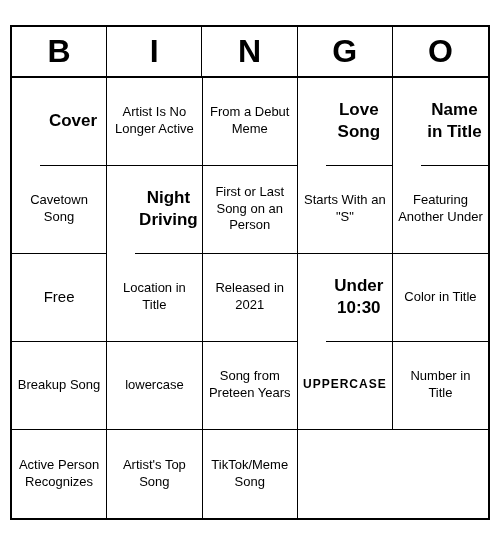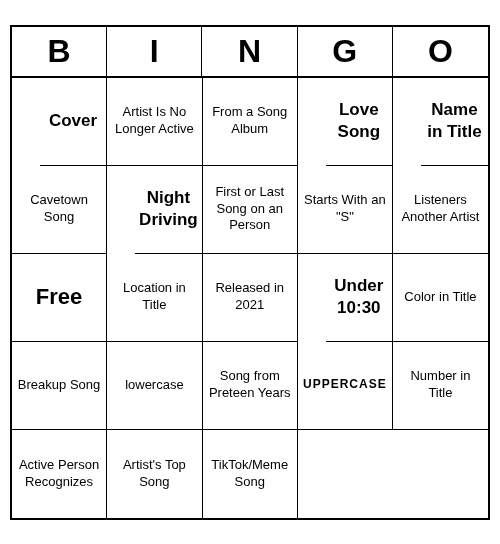--- a/index.html
+++ b/index.html
@@ -54,22 +54,22 @@
     }
     .bingo-cell:nth-child(n+21) {
       border-bottom: none;
     }
     .bingo-cell.large-text {
       font-size: 17px;
       font-weight: bold;
       margin-left: 28px;
     }
     .bingo-cell.free {
-      font-size: 22px;
-      font-weight: bold;
+      font-size: 15px;
+      font-weight: normal;
     }
     .bingo-cell.uppercase-text {
       font-size: 12px;
       font-weight: bold;
       letter-spacing: 1px;
     }
   </style>
 </head>
 <body>
 
@@ -77,28 +77,28 @@
   <div class="bingo-header">
   <div class="bingo-header-cell">B</div>
       <div class="bingo-header-cell">I</div>
       <div class="bingo-header-cell">N</div>
       <div class="bingo-header-cell">G</div>
       <div class="bingo-header-cell">O</div>
     </div>
   <div class="bingo-grid">
   <div class="bingo-cell large-text">Cover</div>
       <div class="bingo-cell">Artist Is No Longer Active</div>
-      <div class="bingo-cell">From a Song Album</div>
+      <div class="bingo-cell">From a Debut Meme</div>
       <div class="bingo-cell large-text">Love Song</div>
       <div class="bingo-cell large-text">Name in Title</div>
       <div class="bingo-cell">Cavetown Song</div>
       <div class="bingo-cell large-text">Night Driving</div>
       <div class="bingo-cell">First or Last Song on an Person</div>
       <div class="bingo-cell">Starts With an "S"</div>
-      <div class="bingo-cell">Listeners Another Artist</div>
+      <div class="bingo-cell">Featuring Another Under</div>
       <div class="bingo-cell free">Free</div>
       <div class="bingo-cell">Location in Title</div>
       <div class="bingo-cell">Released in 2021</div>
       <div class="bingo-cell large-text">Under 10:30</div>
       <div class="bingo-cell">Color in Title</div>
       <div class="bingo-cell">Breakup Song</div>
       <div class="bingo-cell">lowercase</div>
       <div class="bingo-cell">Song from Preteen Years</div>
       <div class="bingo-cell uppercase-text">UPPERCASE</div>
       <div class="bingo-cell">Number in Title</div>

